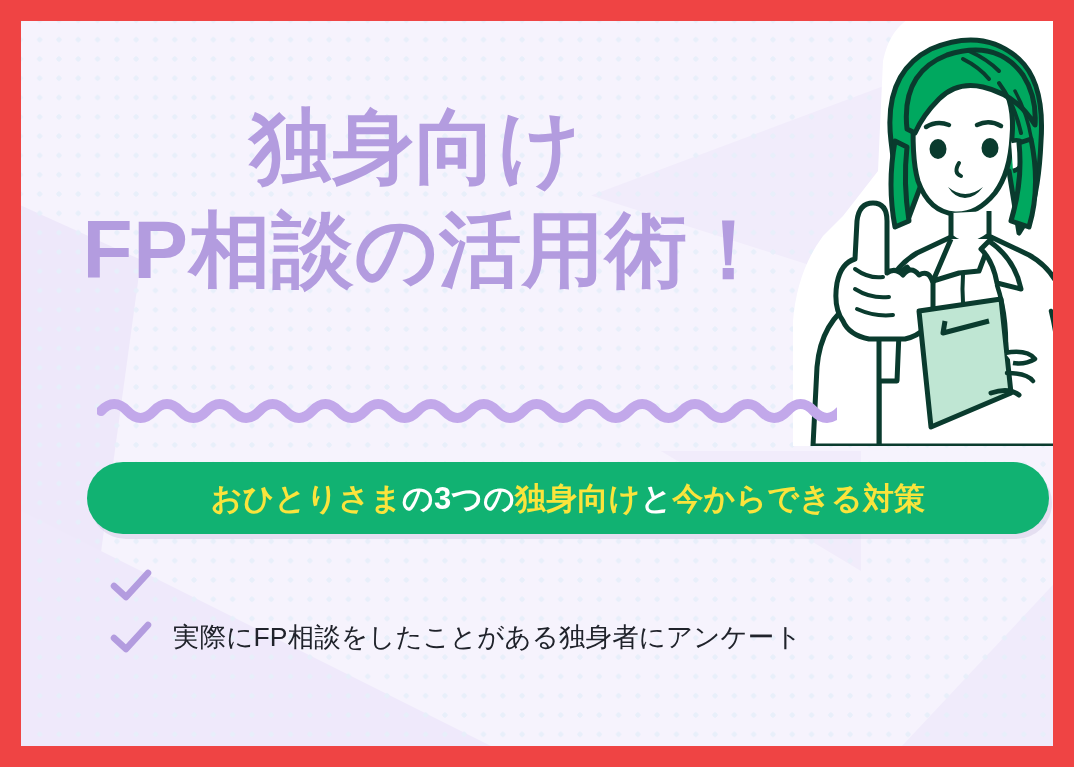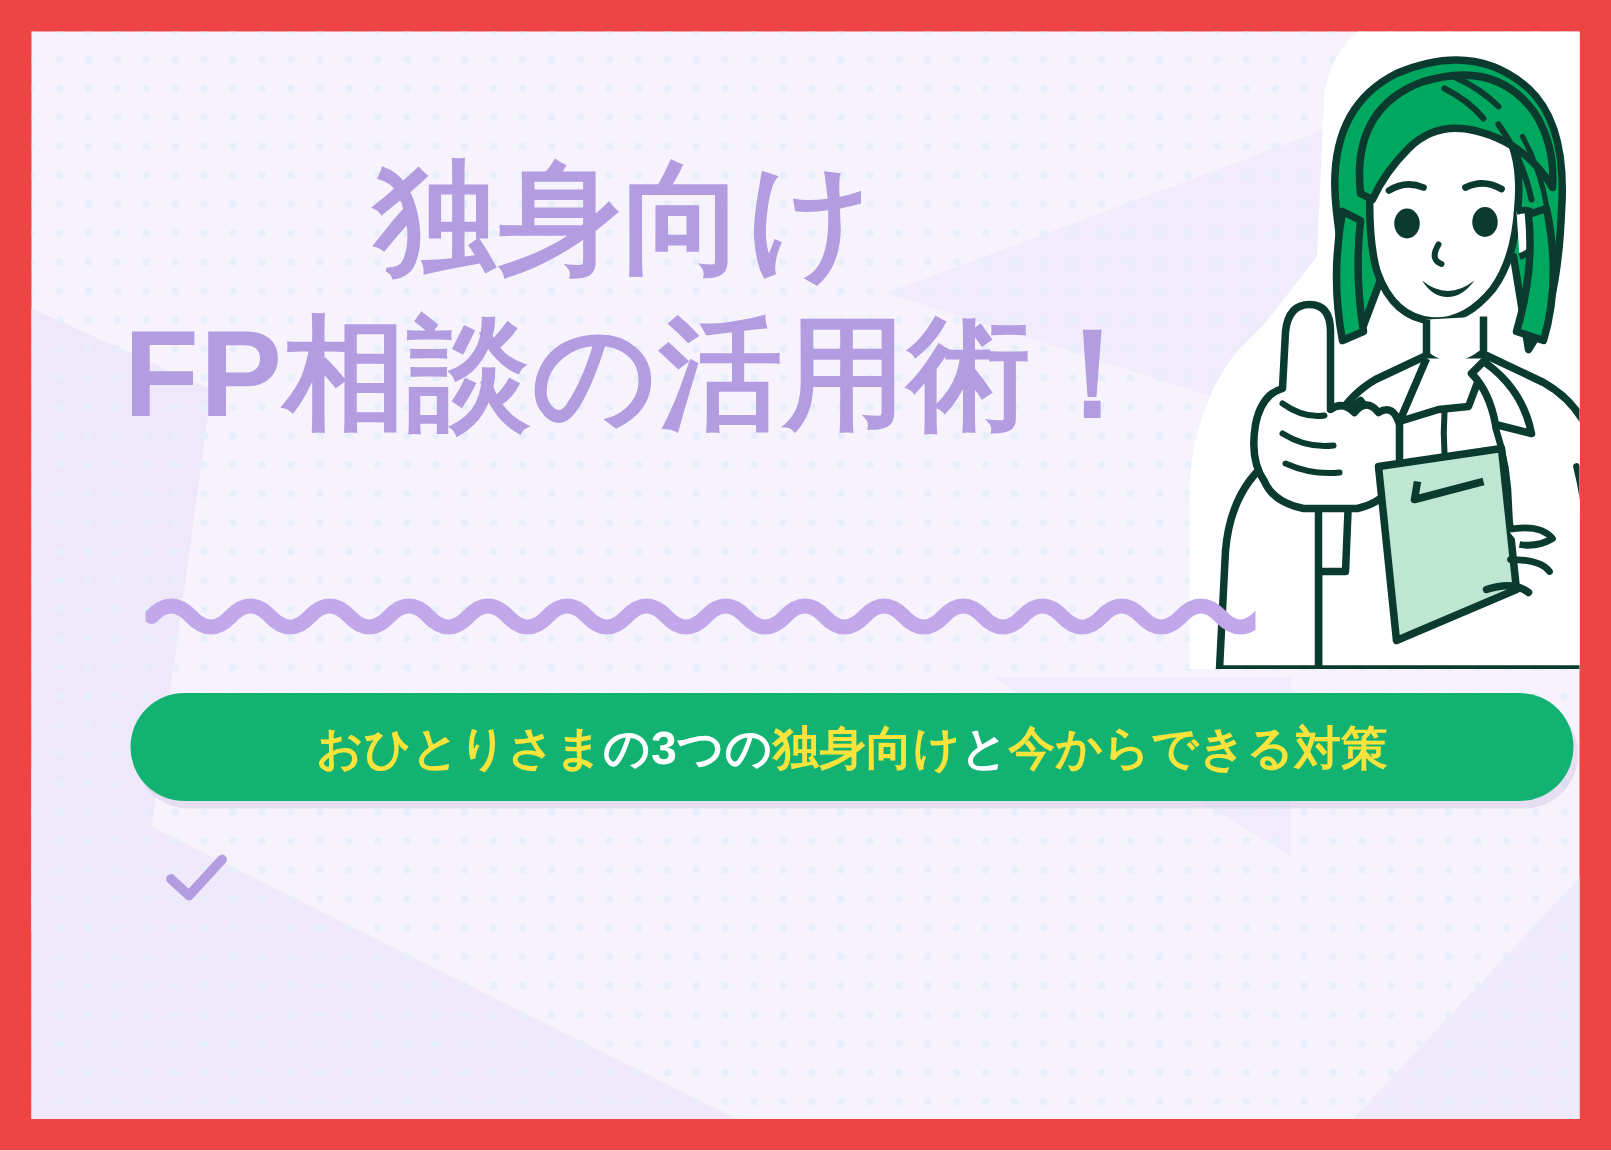--- a/index.html
+++ b/index.html
@@ -284,18 +284,26 @@
     <div class="checklist">
 
       <div class="check-row">
         <span class="check-icon">
           <svg viewBox="0 0 44 34" xmlns="http://www.w3.org/2000/svg">
             <path d="M5 18 L17 29 L39 5" fill="none" stroke="#b39cdf" stroke-width="6.5" stroke-linecap="round" stroke-linejoin="round"></path>
           </svg>
         </span>
       </div>
 
+      <div class="check-row">
+        <span class="check-icon">
+          <svg viewBox="0 0 44 34" xmlns="http://www.w3.org/2000/svg">
+            <path d="M5 18 L17 29 L39 5" fill="none" stroke="#b39cdf" stroke-width="6.5" stroke-linecap="round" stroke-linejoin="round"></path>
+          </svg>
+        </span>
+        <span class="check-label">実際にFP相談をしたことがある独身者にアンケート</span>
+      </div>
 
 
     </div>
 
   </div>
 </div>
 
 </body></html>

